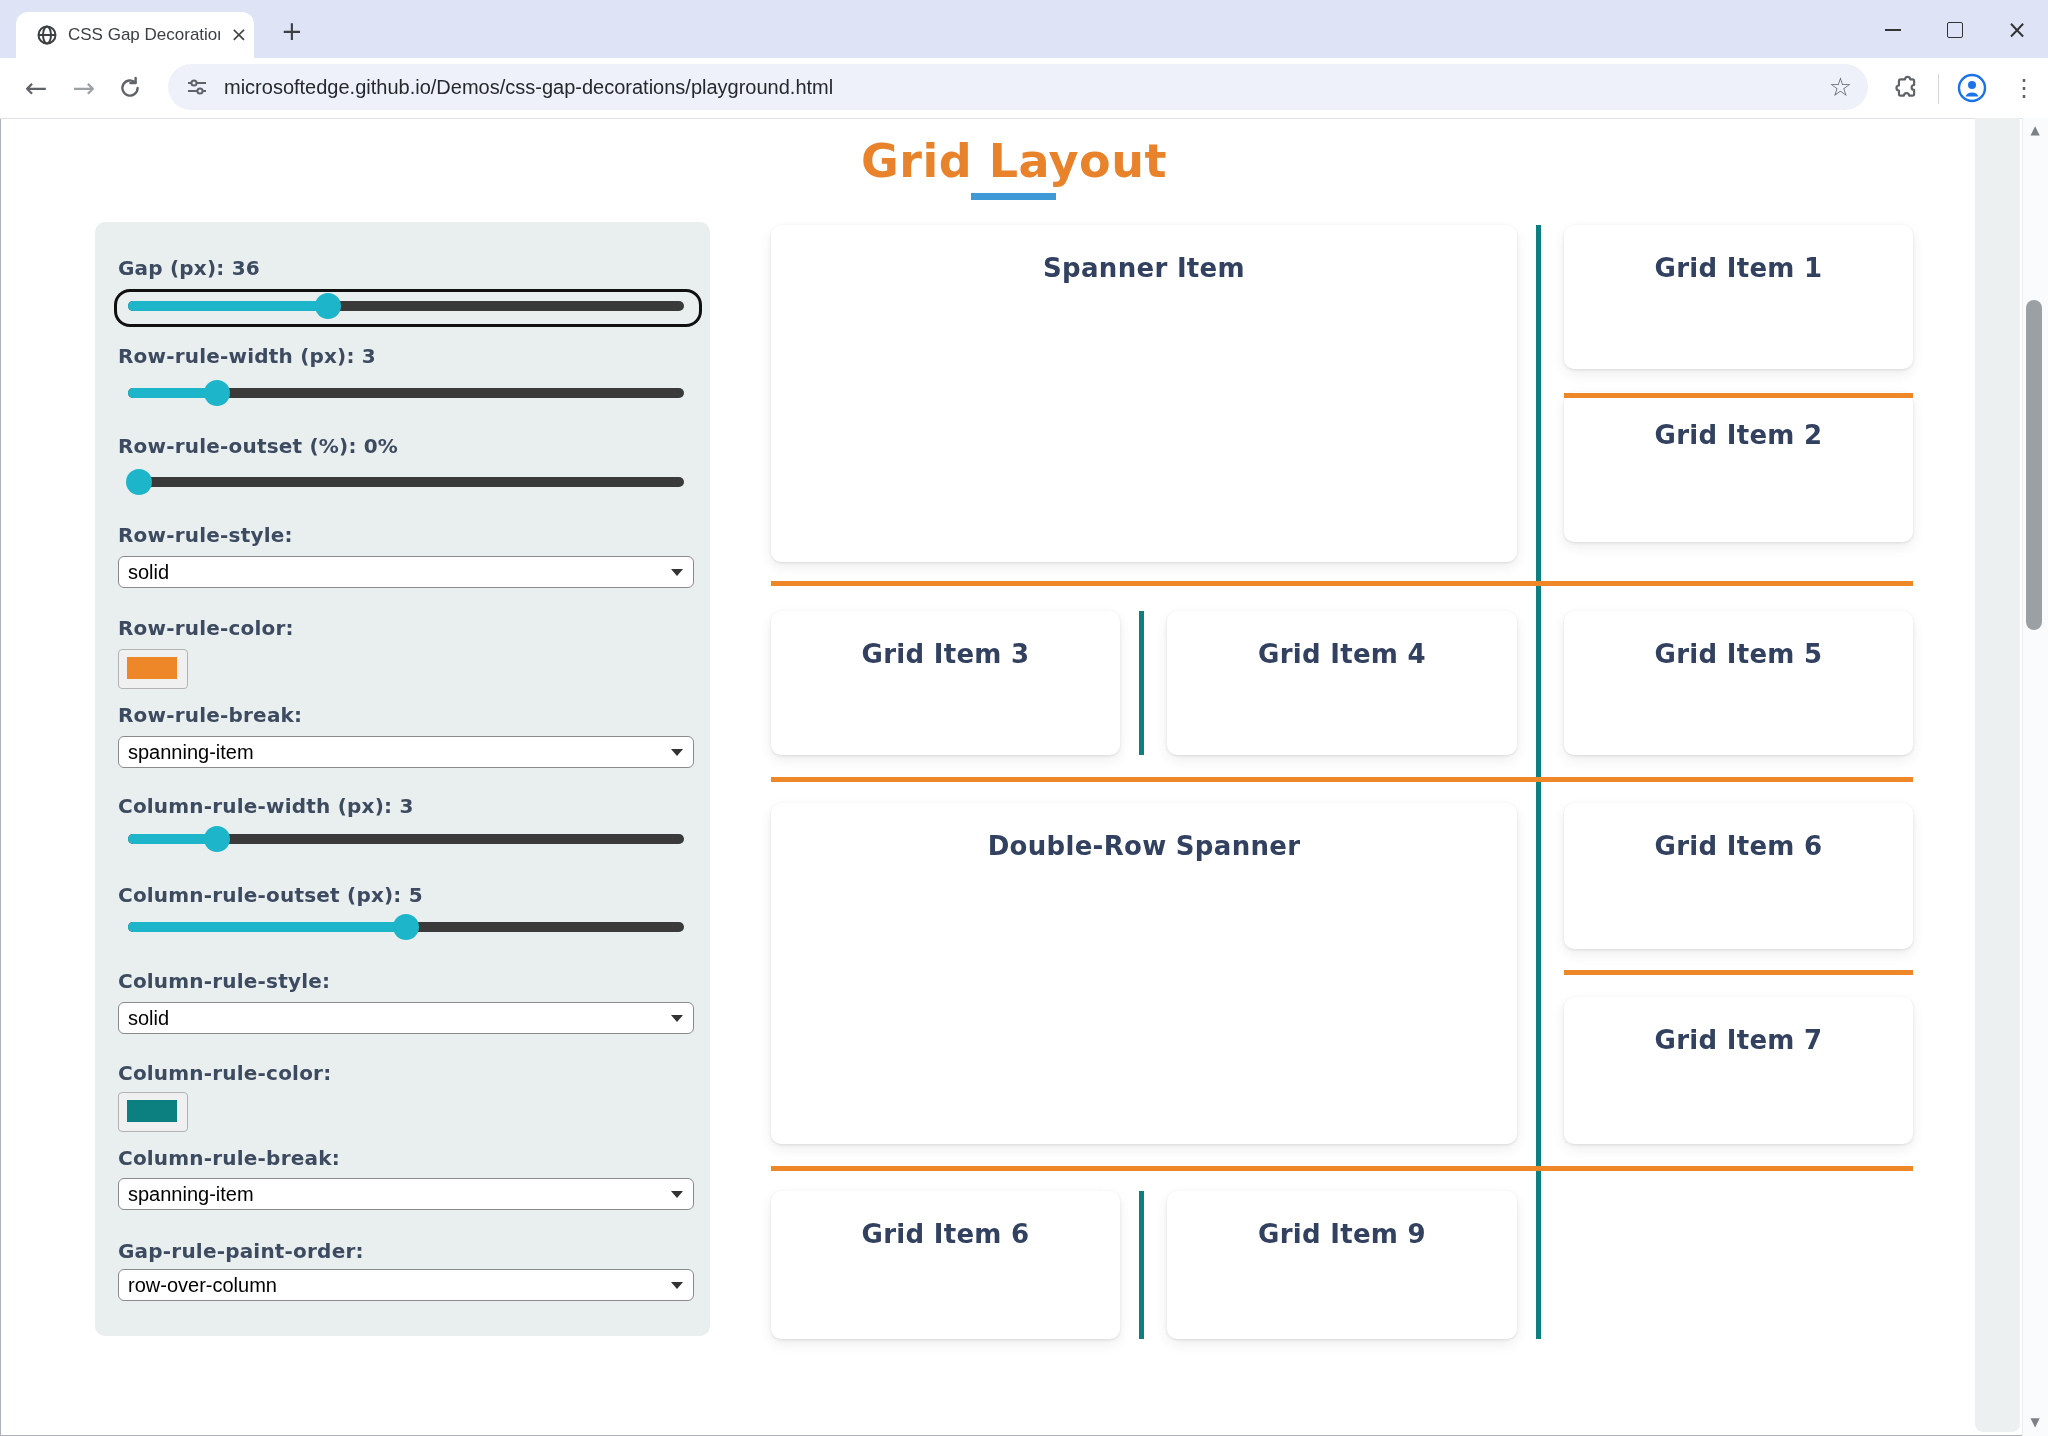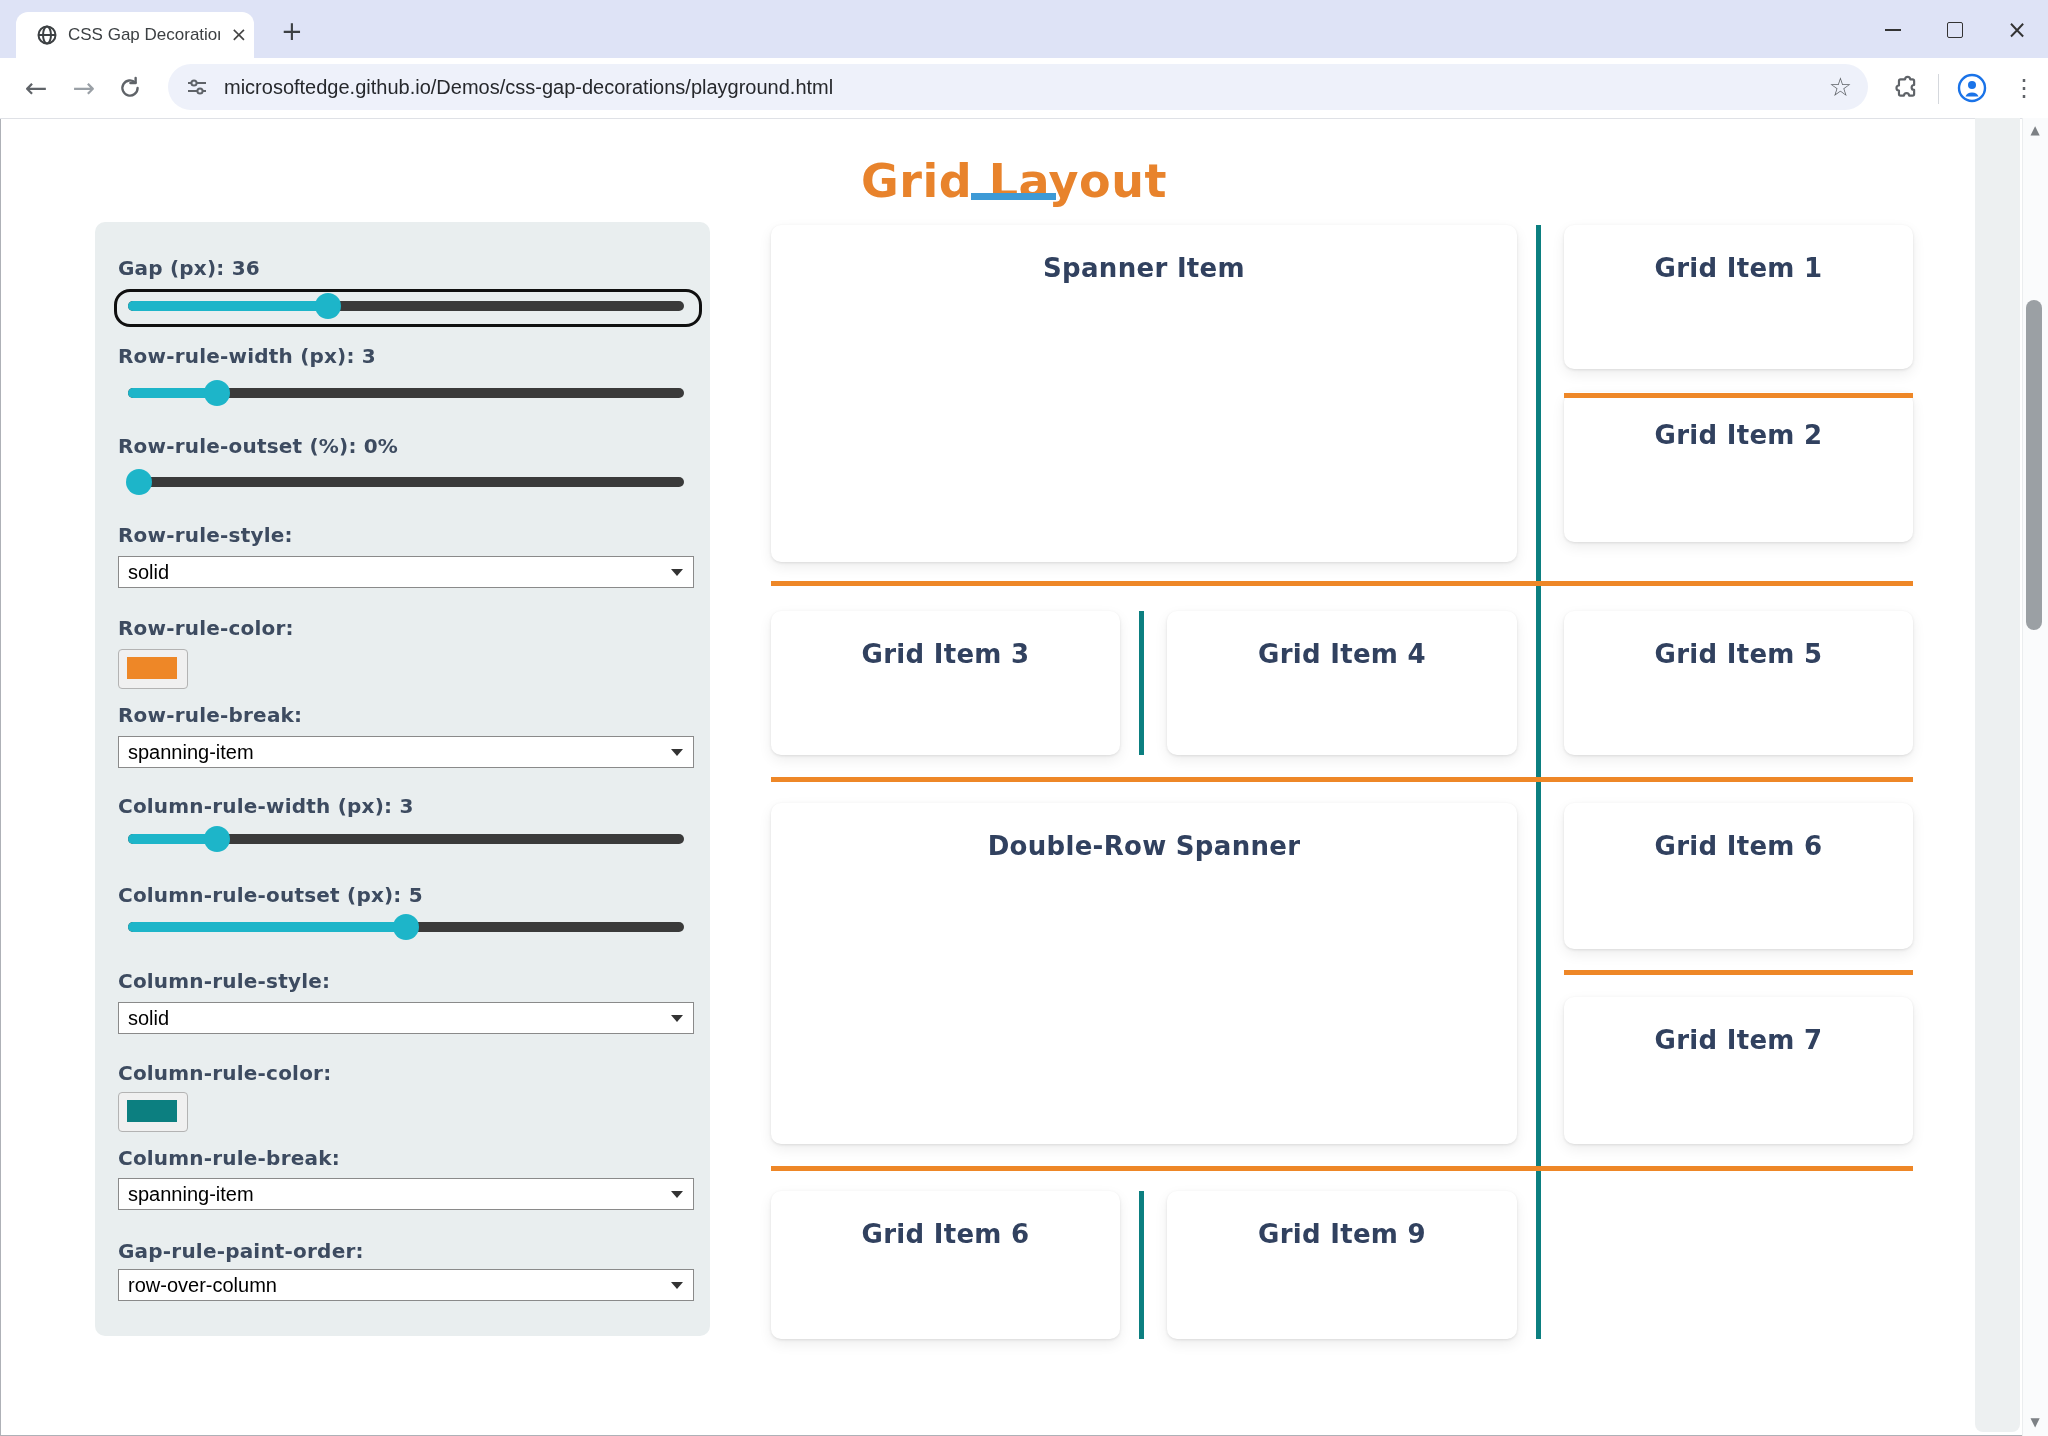--- a/index.html
+++ b/index.html
@@ -23,32 +23,32 @@
   .toolbar{left:0;top:58px;width:2048px;height:60px;background:#fff;border-bottom:1px solid #dfe1e6;}
   .navbtn{top:8px;width:44px;height:44px;text-align:center;line-height:44px;font-size:27px;
           font-family:"DejaVu Sans",sans-serif;}
   .urlbar{left:168px;top:6px;width:1700px;height:46px;border-radius:23px;background:#eef1fa;}
   .url-text{left:56px;top:12px;font-family:"Liberation Sans",sans-serif;font-size:20px;color:#26282c;white-space:nowrap;}
   .rightico{top:8px;width:44px;height:44px;display:flex;align-items:center;justify-content:center;}
   .tool-divider{left:1938px;top:16px;width:1px;height:30px;background:#d5d8dd;}
 
   
   .page-title{left:0;top:134px;width:2028px;text-align:center;font-size:46px;font-weight:800;
-              letter-spacing:.5px;color:var(--title-orange);margin-top:20px;}
+              letter-spacing:.5px;color:var(--title-orange);}
   .title-underline{left:971px;top:193px;width:85px;height:7px;background:var(--underline-blue);}
 
   
   .panel{left:95px;top:222px;width:615px;height:1114px;background:var(--panel-bg);border-radius:10px;}
   .ctl-label{left:118px;font-size:20px;font-weight:600;letter-spacing:.2px;color:var(--label-color);white-space:nowrap;}
   .slider{left:128px;width:556px;height:10px;border-radius:5px;background:#3a3a3a;}
   .slider .fill{position:absolute;left:0;top:0;height:10px;border-radius:5px;background:var(--cyan);}
   .slider .thumb{position:absolute;top:50%;width:26px;height:26px;border-radius:50%;
                  background:var(--cyan);transform:translate(-50%,-50%);}
   .focusbox{left:114px;width:582px;height:32px;border:3px solid #101010;border-radius:16px;}
-  .sel{left:118px;width:574px;height:30px;background:#fff;border:1px solid #8a8a8a;border-radius:0;}
+  .sel{left:118px;width:574px;height:30px;background:#fff;border:1px solid #8a8a8a;border-radius:6px;}
   .sel-text{position:absolute;left:9px;top:4px;font-family:"Liberation Sans",sans-serif;font-size:20px;color:#000;}
   .sel-arrow{position:absolute;right:10px;top:12px;width:0;height:0;
              border-left:6px solid transparent;border-right:6px solid transparent;border-top:7px solid #333;}
   .swatch{left:118px;width:68px;height:38px;background:#f0f0f0;border:1px solid #b3b3b3;border-radius:4px;}
   .swatch-fill{position:absolute;left:8px;top:7px;width:50px;height:22px;}
 
   
   .card{background:#fff;border-radius:10px;box-shadow:0 1px 3px rgba(0,0,0,.10),0 5px 14px rgba(0,0,0,.07);
         text-align:center;font-size:26px;font-weight:600;letter-spacing:.3px;color:var(--card-text);}
   .card span{display:block;padding-top:28px;}

